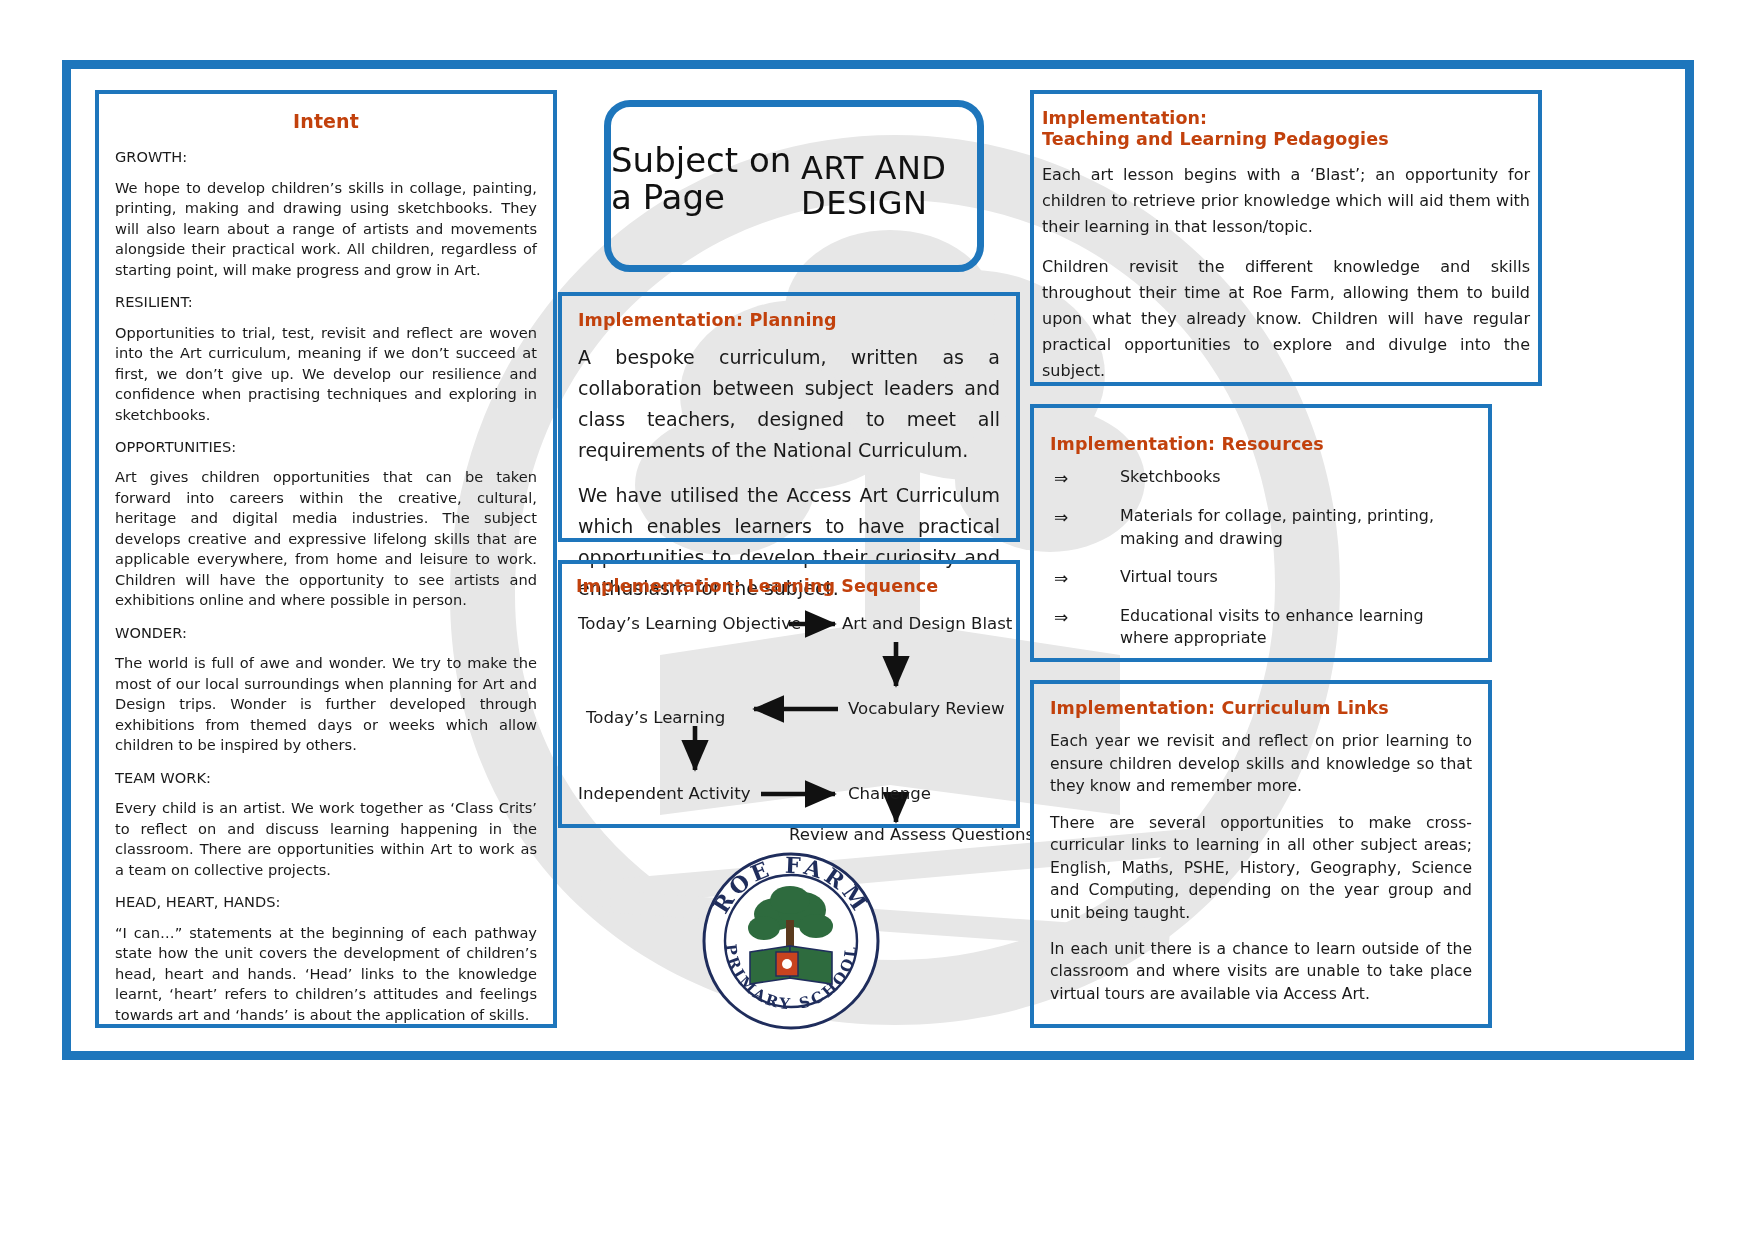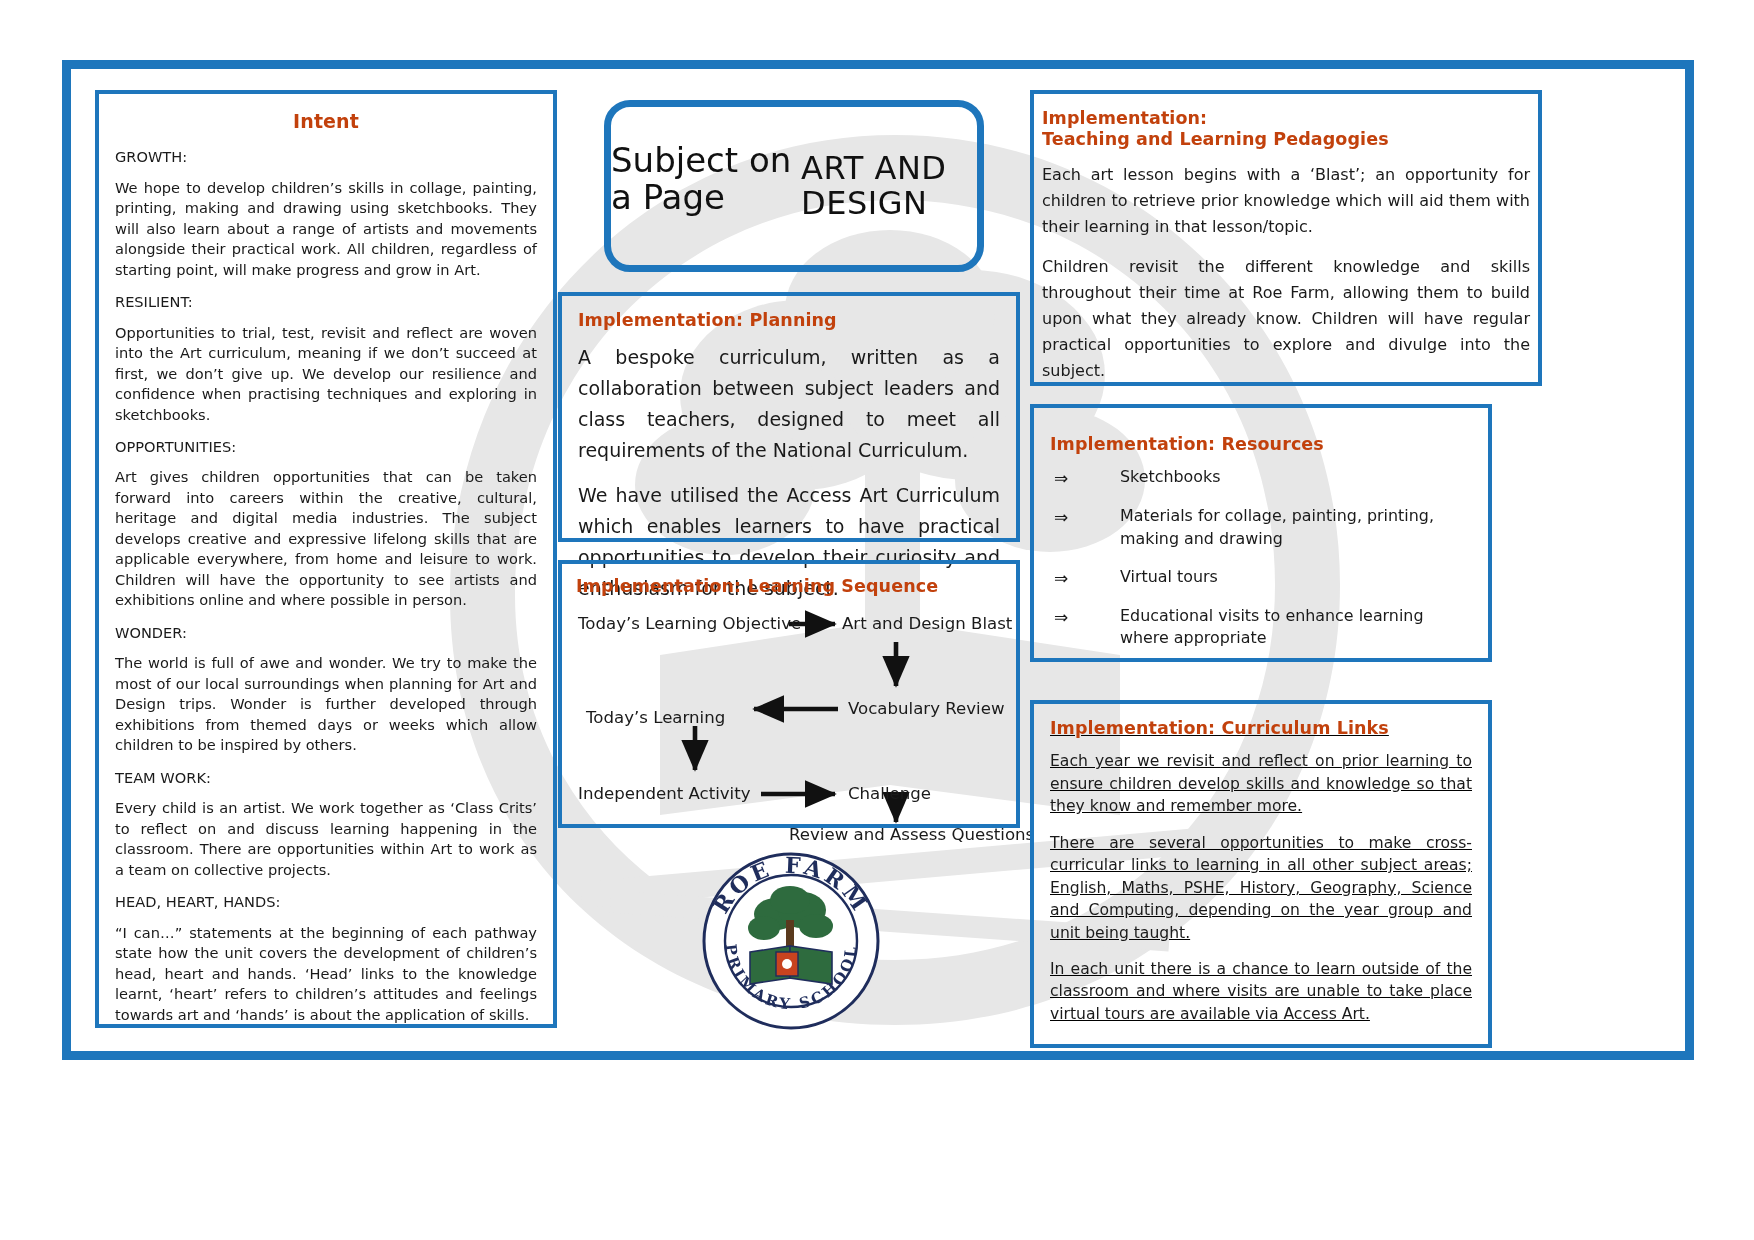--- a/index.html
+++ b/index.html
@@ -340,21 +340,21 @@
           <span class="bullet-text">Virtual tours</span>
         </li>
         <li>
           <span class="bullet-glyph">⇒</span>
           <span class="bullet-text">Educational visits to enhance learning where appropriate</span>
         </li>
       </ul>
     </div>
   </div>
 
-  <div class="col" style="left:1030px; top:700px; width:498px; height:348px;text-decoration:underline;">
+  <div class="col" style="left:1030px; top:680px; width:498px; height:348px;">
     <div class="box hand" id="curriculum-box" style="width:462px; height:348px; padding:14px 16px;">
       <div class="box-title">Implementation: Curriculum Links</div>
       <p class="body">Each year we revisit and reflect on prior learning to ensure children develop skills and knowledge so that they know and remember more.</p>
       <p class="body">There are several opportunities to make cross-curricular links to learning in all other subject areas; English, Maths, PSHE, History, Geography, Science and Computing, depending on the year group and unit being taught.</p>
       <p class="body last">In each unit there is a chance to learn outside of the classroom and where visits are unable to take place virtual tours are available via Access Art.</p>
     </div>
   </div>
 
 </div>
 

